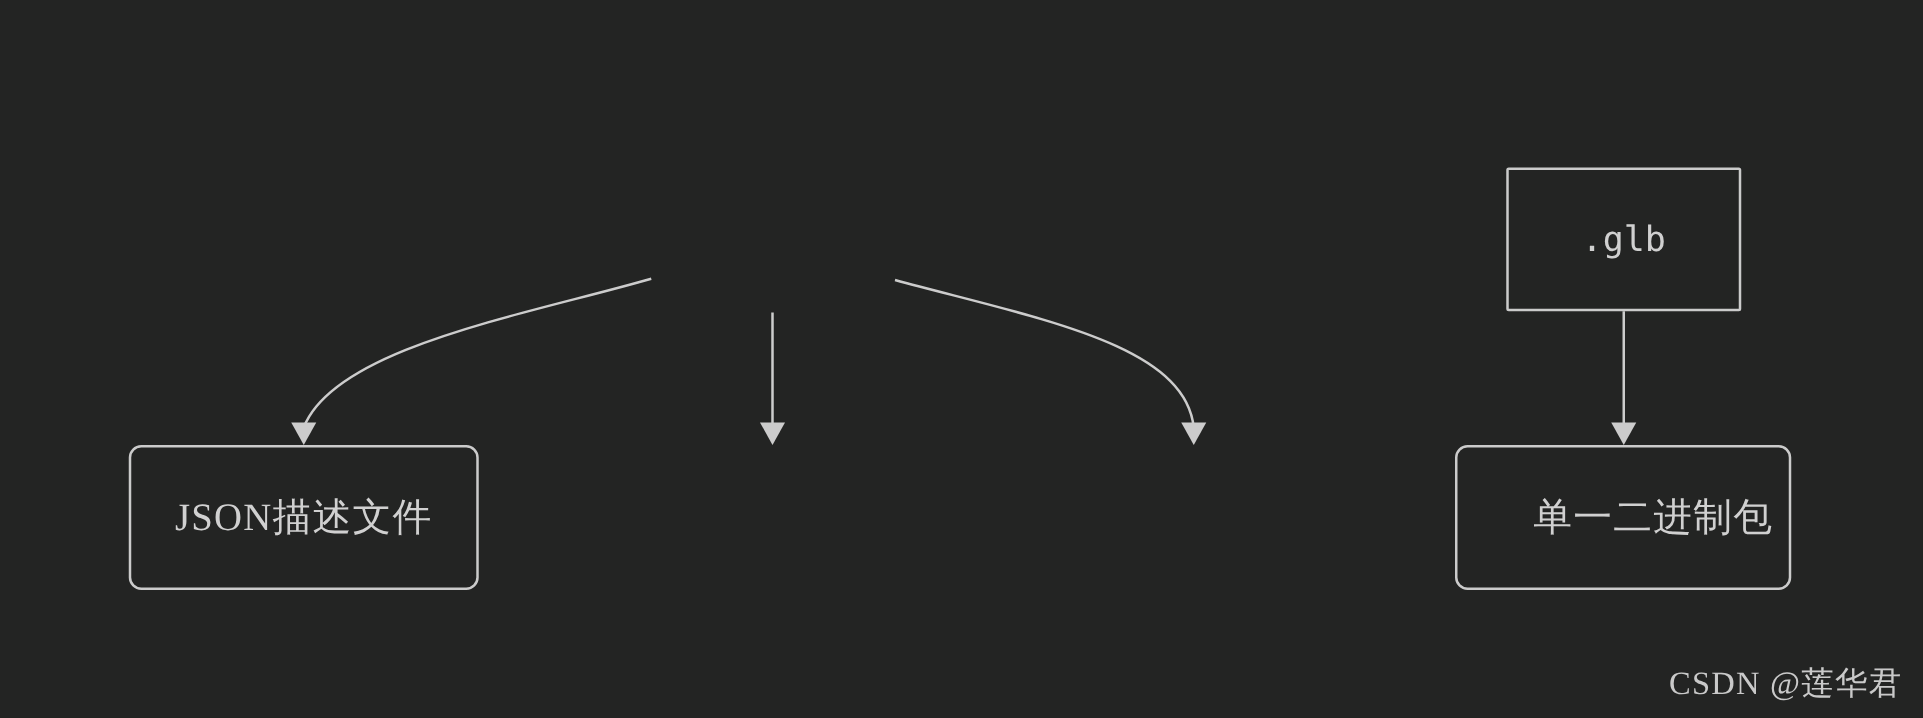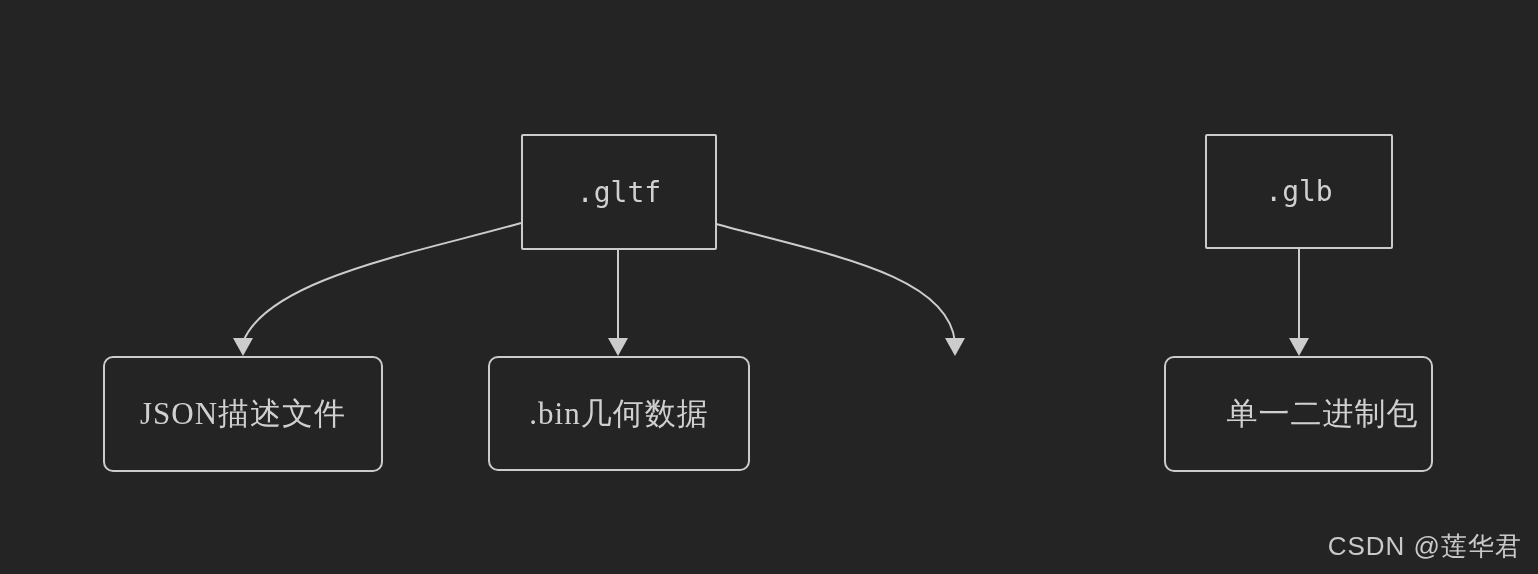--- a/index.html
+++ b/index.html
@@ -51,21 +51,21 @@
     font-family: Liberation Serif, serif;
     font-size: 31px;
     letter-spacing: 1px;
   }
   .watermark {
     position: absolute;
     right: 16px;
     bottom: 10px;
     color: #c9c9c9;
     font-size: 26px;
-    font-family: Liberation Sans, sans-serif;
+    font-family: Liberation Serif, serif;
     letter-spacing: 1px;
   }
 </style>
 </head>
 <body>
 
 <div class="canvas">
 
   <svg class="edges-layer" width="1538" height="574" viewBox="0 0 1538 574">
     <g>
@@ -79,35 +79,29 @@
     <g>
       <path class="edge-line" d="M 716 224 C 830 255, 948 275, 955 342"></path>
       <polygon class="edge-head" points="955,356 945,338 965,338"></polygon>
     </g>
     <g>
       <path class="edge-line" d="M 1299 249 L 1299 340"></path>
       <polygon class="edge-head" points="1299,356 1289,338 1309,338"></polygon>
     </g>
   </svg>
 
-  <div class="node node-top" style="left:521px; top:134px; width:196px; height:116px;">
-    <span>.gltf</span>
-  </div>
 
   <div class="node node-top" style="left:1205px; top:134px; width:188px; height:115px;text-align:right;">
     <span>.glb</span>
   </div>
 
   <div class="node node-bottom" style="left:103px; top:356px; width:280px; height:116px;">
     <span>JSON描述文件</span>
   </div>
 
-  <div class="node node-bottom" style="left:488px; top:356px; width:262px; height:115px;">
-    <span>.bin几何数据</span>
-  </div>
 
 
   <div class="node node-bottom" style="left:1164px; top:356px; width:269px; height:116px;padding-left:48px;">
     <span>单一二进制包</span>
   </div>
 
   <div class="watermark">CSDN @莲华君</div>
 
 </div>
 

